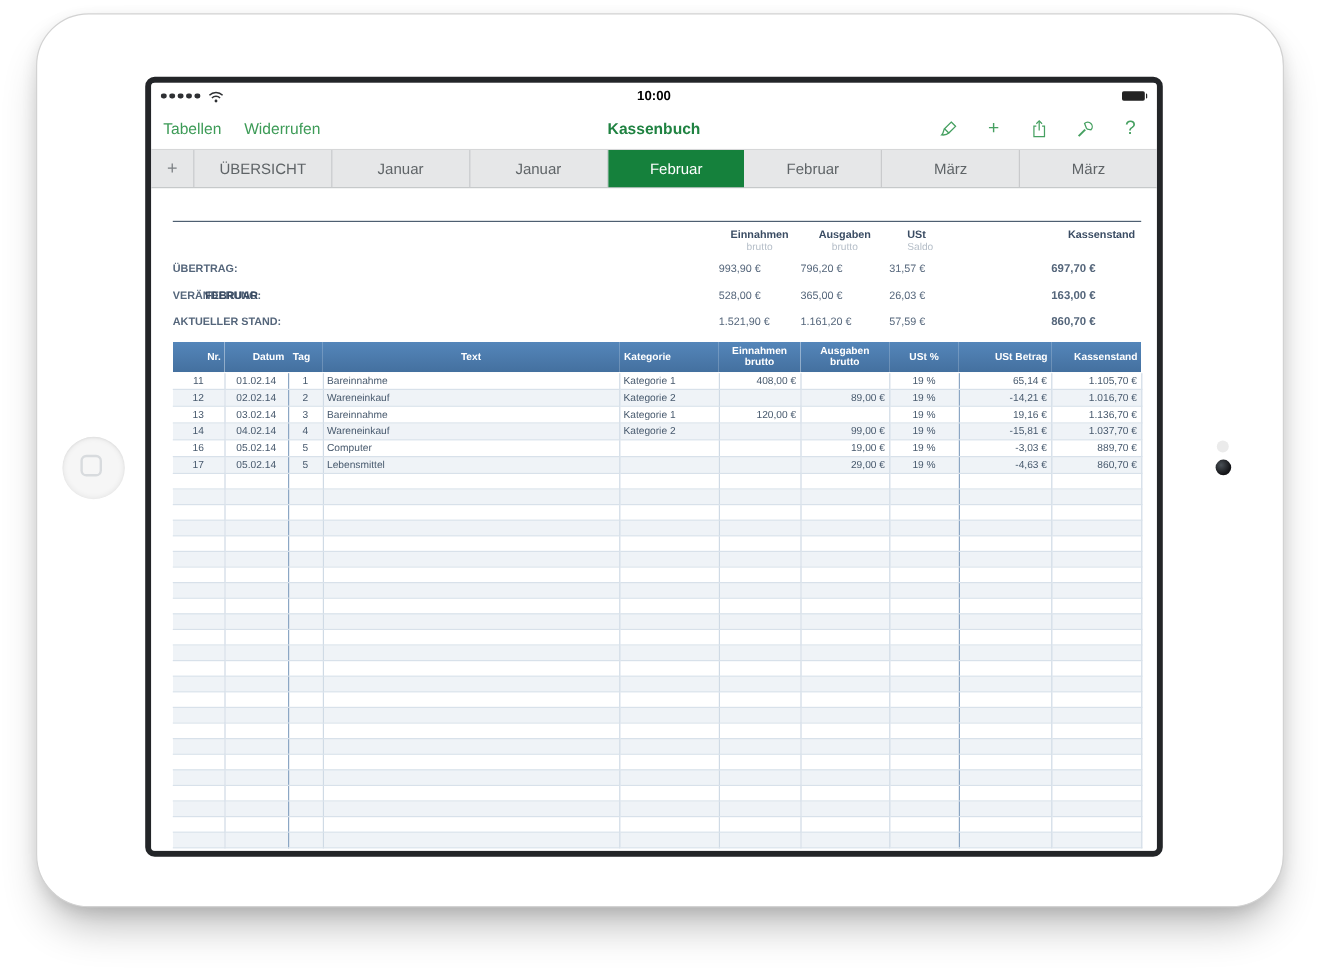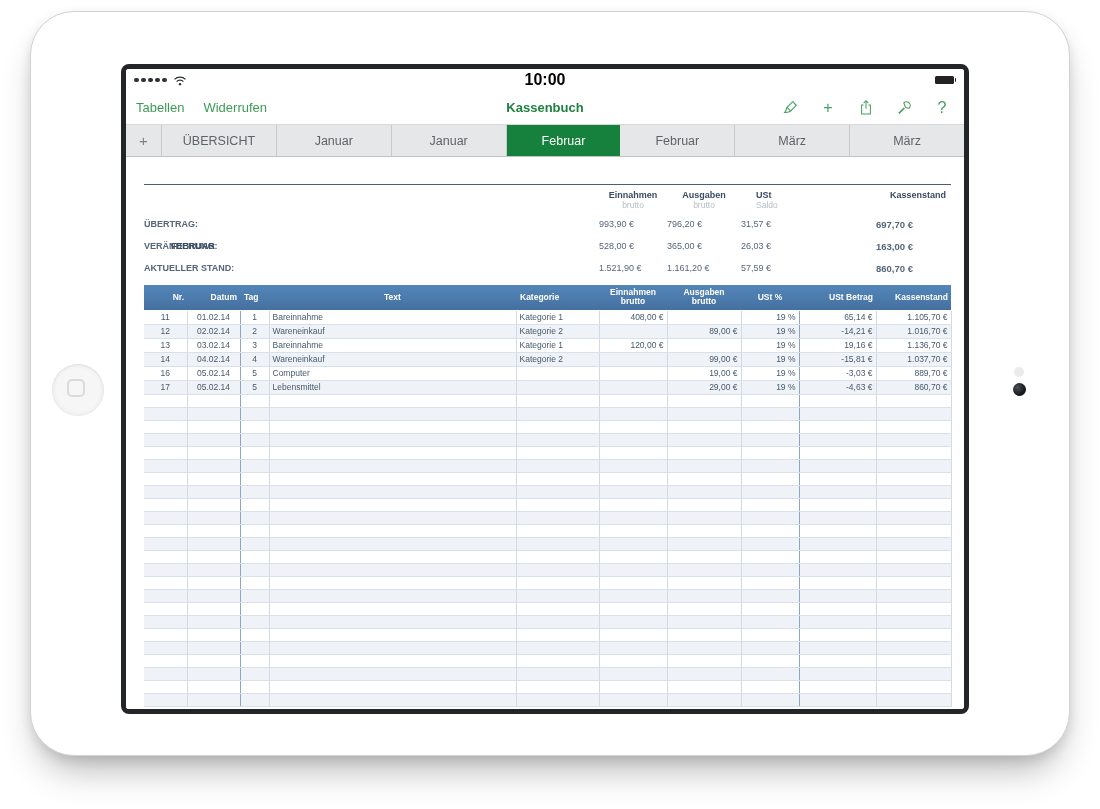--- a/index.html
+++ b/index.html
@@ -31,21 +31,21 @@
   .screen{
     position:absolute; left:90px; top:52px; width:848px; height:650px;
     border:5px solid #232528; border-radius:8px; background:#ffffff; overflow:hidden;
   }
 
   
   .status-bar{ height:22px; position:relative; display:flex; align-items:center; padding:0 8px; background:#fff; }
   .sig{ display:flex; gap:2.5px; align-items:center; }
   .sig .dot{ width:4.5px; height:4.5px; border-radius:50%; background:#2e3033; }
   .wifi{ margin-left:6px; display:flex; }
-  .time{ position:absolute; left:0; right:0; text-align:center; font-size:16px; font-weight:bold; color:#000; }
+  .time{ position:absolute; left:0; right:0; text-align:center; font-size:11px; font-weight:bold; color:#000; }
   .battery{ margin-left:auto; display:flex; align-items:center; }
   .batt-body{ width:19px; height:8.5px; background:#222; border-radius:1.5px; }
   .batt-nub{ width:1.5px; height:3.5px; background:#222; margin-left:1px; border-radius:0 1px 1px 0; }
 
   
   .toolbar{ height:33px; display:flex; align-items:center; padding:0 10px; position:relative; background:#fff; }
   .tb-left{ display:flex; gap:19px; z-index:2;text-align:right; }
   .tb-btn{ font-size:13px; color:#3d9b57; cursor:default; }
   .tb-title{ position:absolute; left:0; right:0; text-align:center; font-size:13px; font-weight:bold; color:#1f8241; }
   .tb-icons{ margin-left:auto; display:flex; gap:20px; align-items:center; z-index:2; padding-right:3px; }
@@ -91,21 +91,21 @@
   table.kassen tbody td{
     height:13px; line-height:13px; font-size:8.5px; padding:0 3px; white-space:nowrap; overflow:hidden;
     border-right:1px solid #cfdae5; border-bottom:1px solid #d8e1ea; color:#47596d;
   }
   table.kassen tbody tr:nth-child(even){ background:#eff3f7; }
   td.c-nr, td.c-datum{ color:#a0aab6; text-align:center; }
   td.c-datum{ border-right-color:#8ba6c4 !important; }
   td.c-tag{ text-align:center; }
   td.c-text, td.c-kat{ text-align:left; padding-left:4px; }
   td.c-ein, td.c-aus, td.c-betrag, td.c-kassen{ text-align:right; }
-  td.c-ust{ text-align:right; padding-right:6px; border-right-color:#8ba6c4 !important; }
+  td.c-ust{ text-align:center; padding-right:6px; border-right-color:#8ba6c4 !important; }
 </style>
 </head>
 <body>
 
 <div class="ipad-frame">
   <div class="home-btn">
       <div class="sq"></div>
     </div>
   <div class="camera-light"></div>
   <div class="camera-lens"></div>

